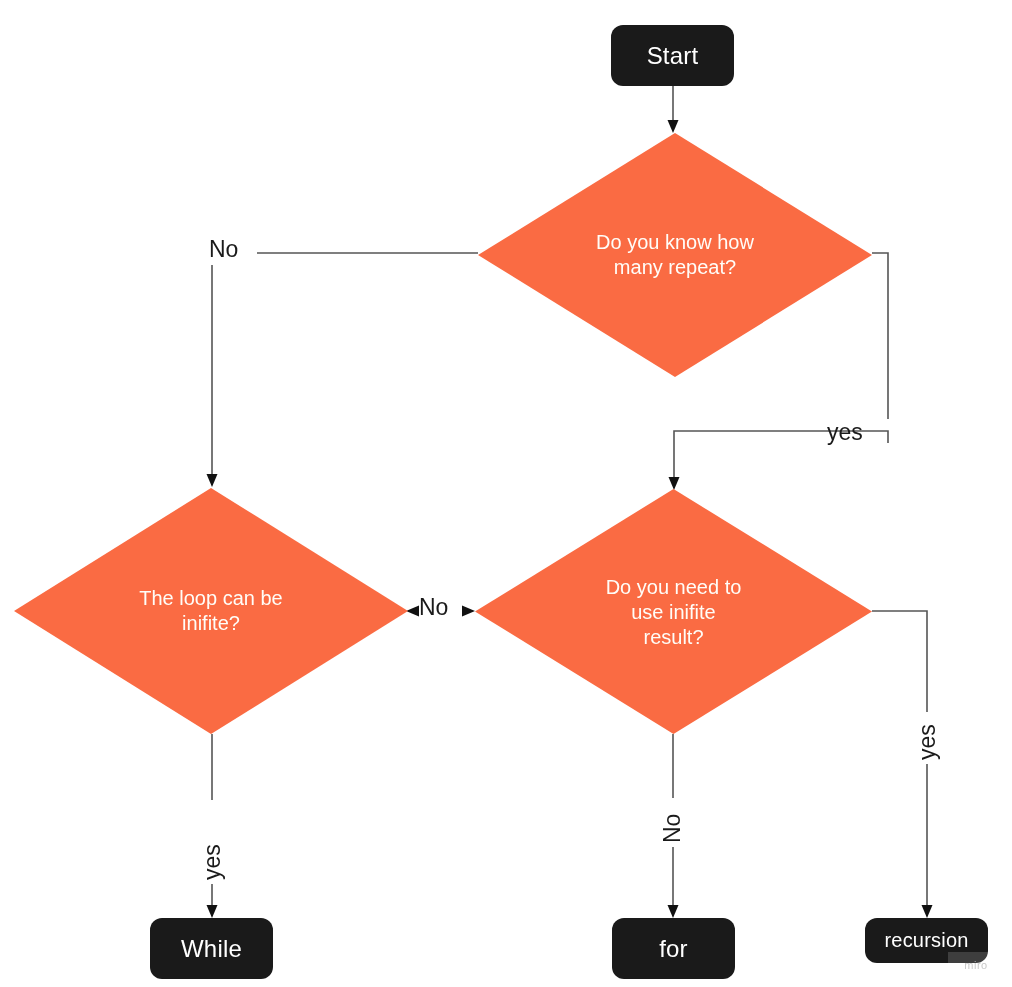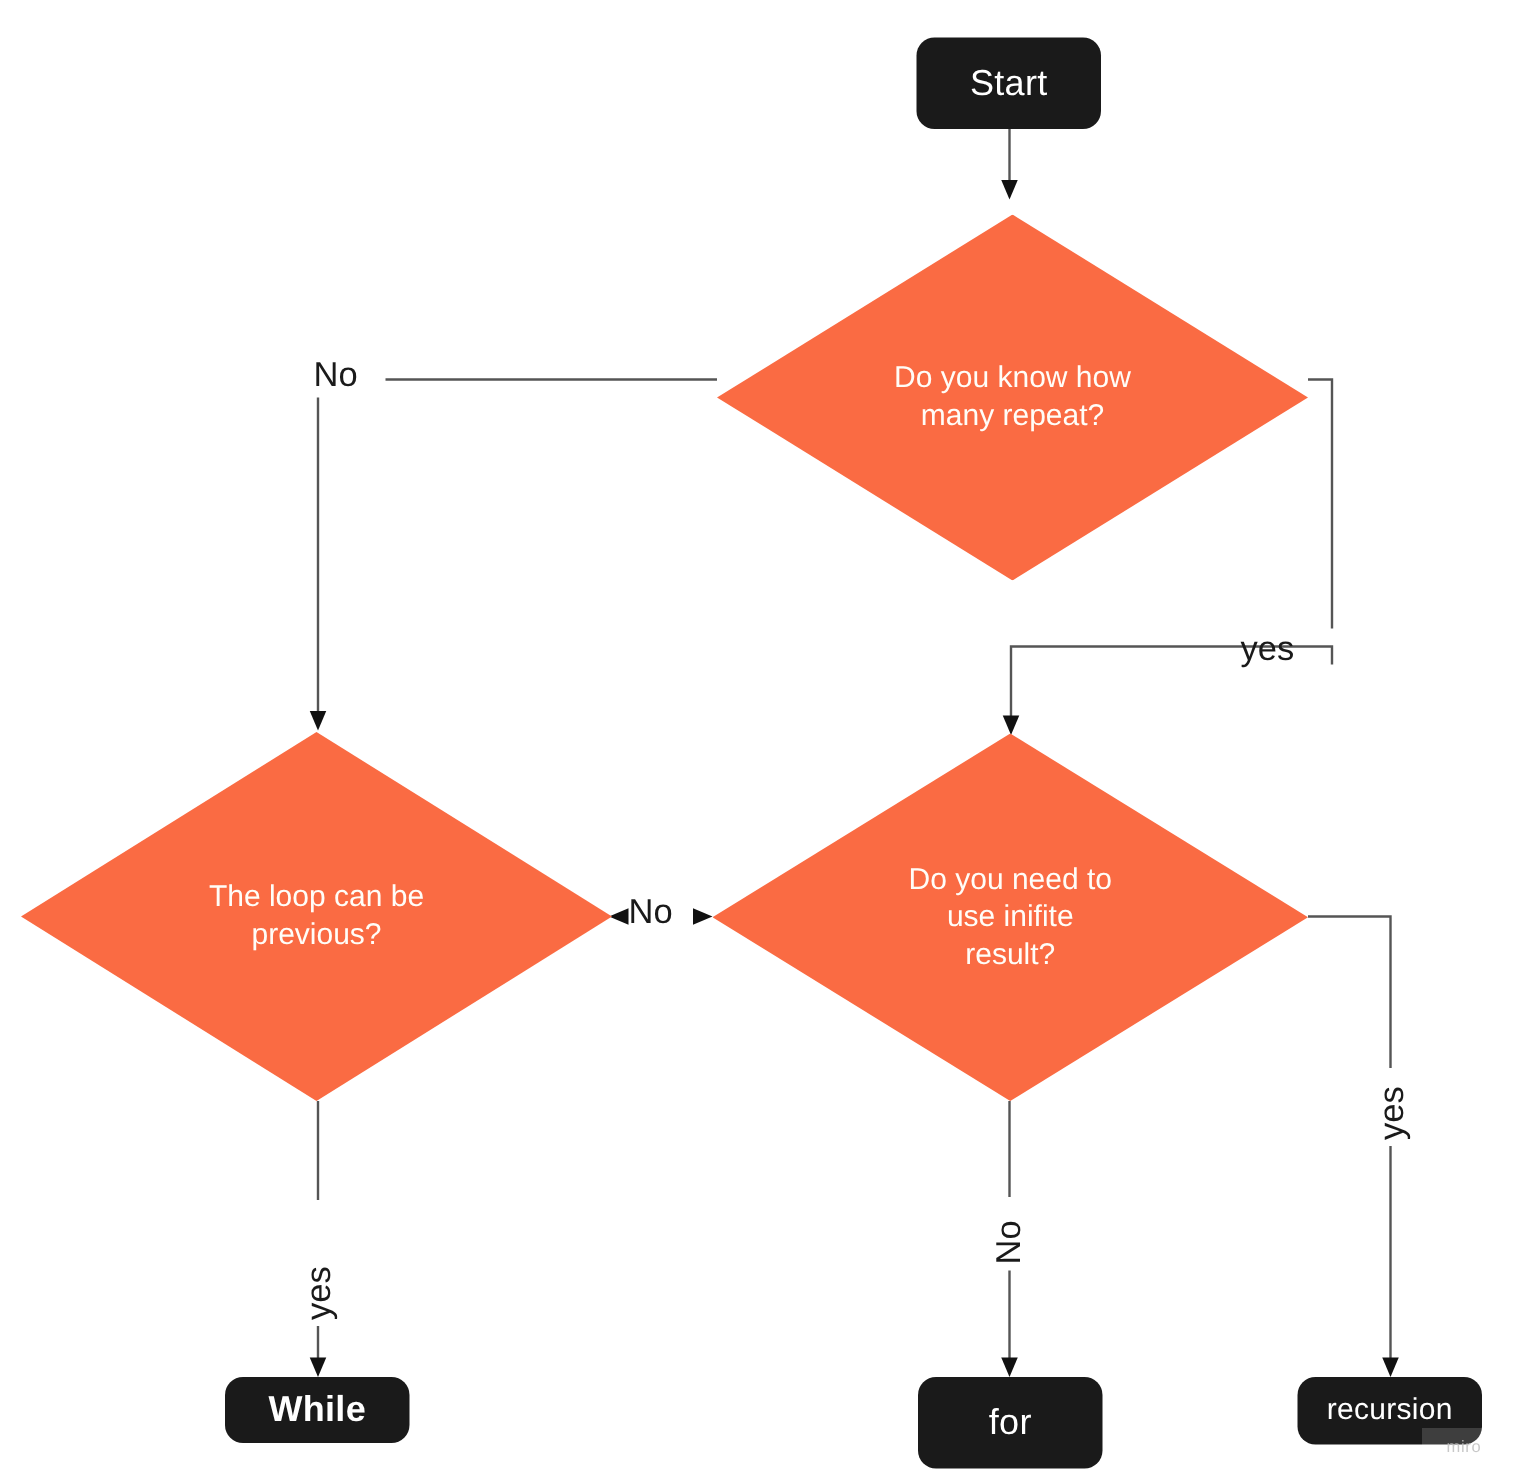--- a/index.html
+++ b/index.html
@@ -31,21 +31,21 @@
     border-radius: 12px;
     display: flex;
     align-items: center;
     justify-content: center;
     color: #ffffff;
     font-size: 24px;
     letter-spacing: 0.2px;
     box-sizing: border-box;
   }
   #node-start    { left: 611px; top: 25px;  width: 123px; height: 61px; }
-  #node-while    { left: 150px; top: 918px; width: 123px; height: 44px; font-weight: bold; }
+  #node-while    { left: 150px; top: 918px; width: 123px; height: 61px; }
   #node-for      { left: 612px; top: 918px; width: 123px; height: 61px; }
   #node-recursion{ left: 865px; top: 918px; width: 123px; height: 45px; font-size: 20px;}
 
   
   .diamond-wrap {
     position: absolute;
   }
   .diamond-shape {
     position: absolute;
     left: 0; top: 0;
@@ -60,21 +60,21 @@
     width: 100%;
     top: 50%;
     transform: translateY(-50%);
     text-align: center;
     color: #fffdf8;
     font-size: 20px;
     line-height: 25px;
     white-space: pre-line;
     pointer-events: none;
   }
-  #node-d1 { left: 478px; top: 143px; width: 394px; height: 244px; }
+  #node-d1 { left: 478px; top: 133px; width: 394px; height: 244px; }
   #node-d2 { left: 14px;  top: 488px; width: 394px; height: 246px; }
   #node-d3 { left: 475px; top: 489px; width: 397px; height: 245px; }
 
   
   .edge-label {
     position: absolute;
     color: #1a1a1a;
     font-size: 23px;
     white-space: nowrap;
   }
@@ -175,21 +175,21 @@
 
   <div class="diamond-wrap" id="node-d1">
     <div class="diamond-shape"></div>
     <div class="diamond-label">Do you know how
 many repeat?</div>
   </div>
 
   <div class="diamond-wrap" id="node-d2">
     <div class="diamond-shape"></div>
     <div class="diamond-label">The loop can be
-previous?</div>
+inifite?</div>
   </div>
 
   <div class="diamond-wrap" id="node-d3">
     <div class="diamond-shape"></div>
     <div class="diamond-label">Do you need to
 use inifite
 result?</div>
   </div>
 
   <div class="edge-label" id="lbl-no-1">No</div>

